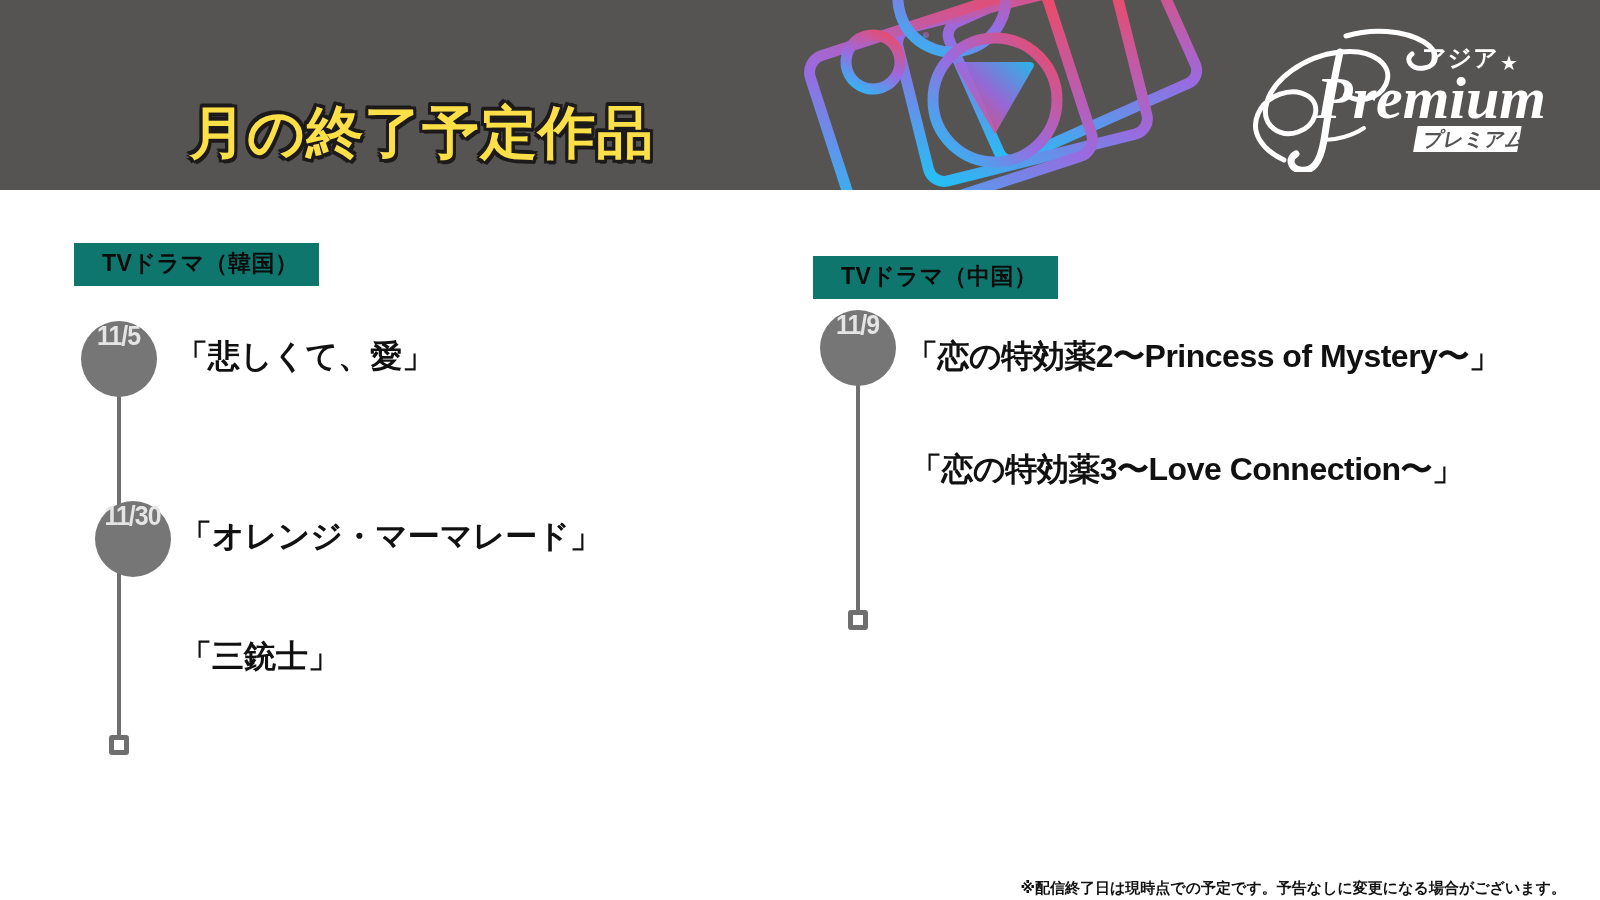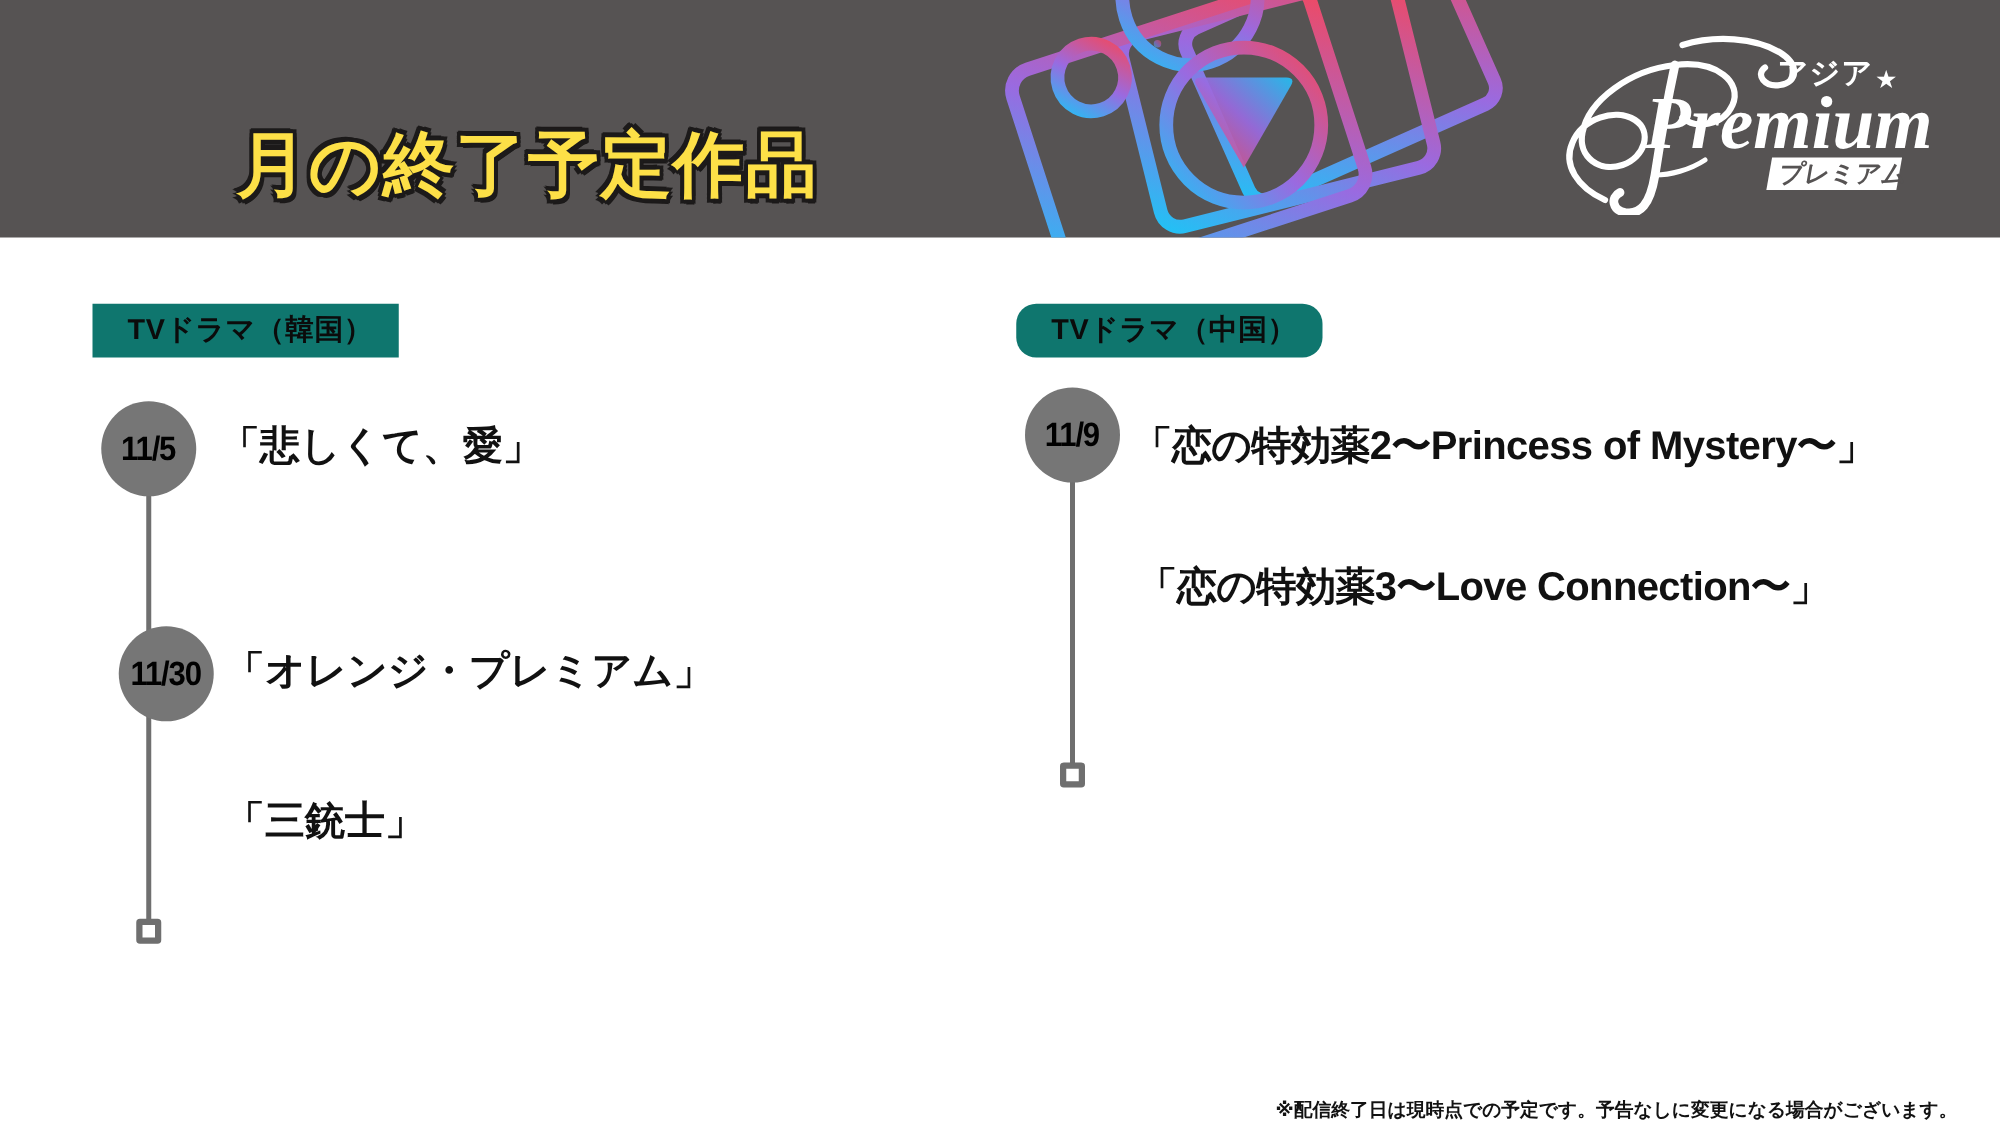--- a/index.html
+++ b/index.html
@@ -117,21 +117,21 @@
     background: #0f766e;
     color: #0b0b0b;
     font-size: 23px;
     font-weight: 700;
     padding: 9px 20px 11px 28px;
     line-height: 1;
     white-space: nowrap;
     letter-spacing: 0.5px;
   }
   .col-left  .cat-badge { left: 74px; top: 53px; }
-  .col-right .cat-badge { left: 73px; top: 53px; border-radius: 16px; }
+  .col-right .cat-badge { left: 73px; top: 66px; }
 
   
   .spine {
     position: absolute;
     width: 4px;
     background: #6f6f6f;
   }
   .spine-cap {
     position: absolute;
     width: 20px;
@@ -141,23 +141,22 @@
     border-radius: 3px;
   }
 
   
   .date-bubble {
     position: absolute;
     width: 76px;
     height: 76px;
     border-radius: 50%;
     background: #767676;
-    color: #000000;
+    color: #e5e5e5;
     display: flex;
-    align-items: center;
     justify-content: center;
     font-size: 27px;
     font-weight: 700;
     letter-spacing: -1px;
     z-index: 2;
   }
   .date-bubble span { transform: scaleX(0.92); display: block; }
 
   
   .item-title {
@@ -254,21 +253,21 @@
   <div class="spine-cap" style="left:109px; top:545px;"></div>
 
   <div class="date-bubble" style="left:81px; top:131px;">
     <span>11/5</span>
   </div>
   <div class="item-title" style="left:176px; top:150px;">「悲しくて、愛」</div>
 
   <div class="date-bubble" style="left:95px; top:311px;">
     <span>11/30</span>
   </div>
-  <div class="item-title" style="left:180px; top:330px;">「オレンジ・プレミアム」</div>
+  <div class="item-title" style="left:180px; top:330px;">「オレンジ・マーマレード」</div>
   <div class="item-title" style="left:180px; top:450px;">「三銃士」</div>
 </div>
 
 <div class="column col-right">
 
   <div class="cat-badge">TVドラマ（中国）</div>
 
   <div class="spine" style="left:116px; top:168px; height:258px;"></div>
   <div class="spine-cap" style="left:108px; top:420px;"></div>
 

